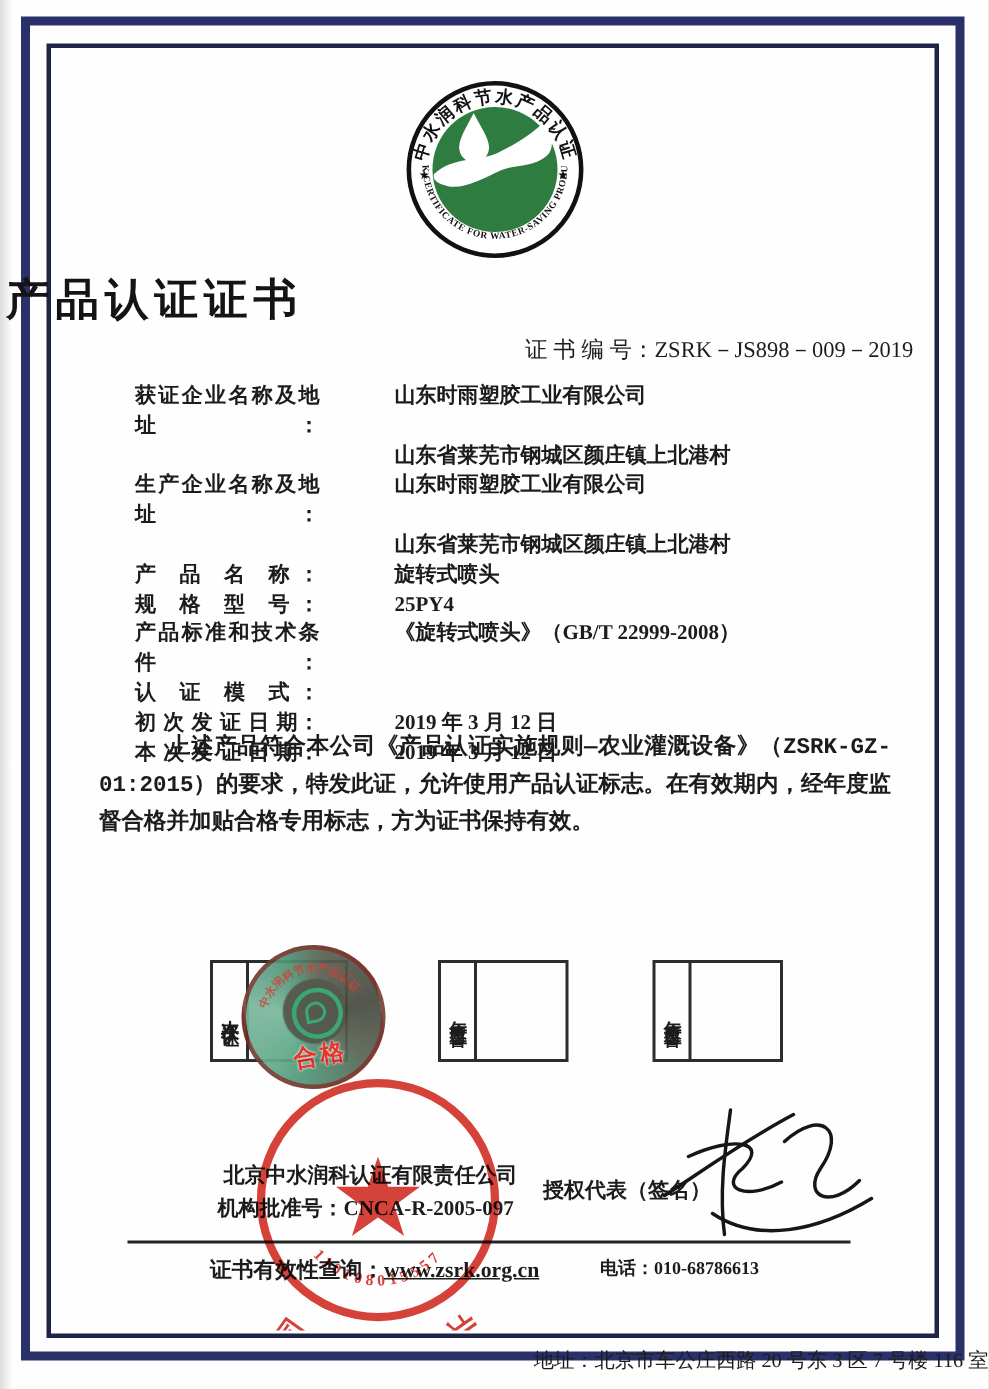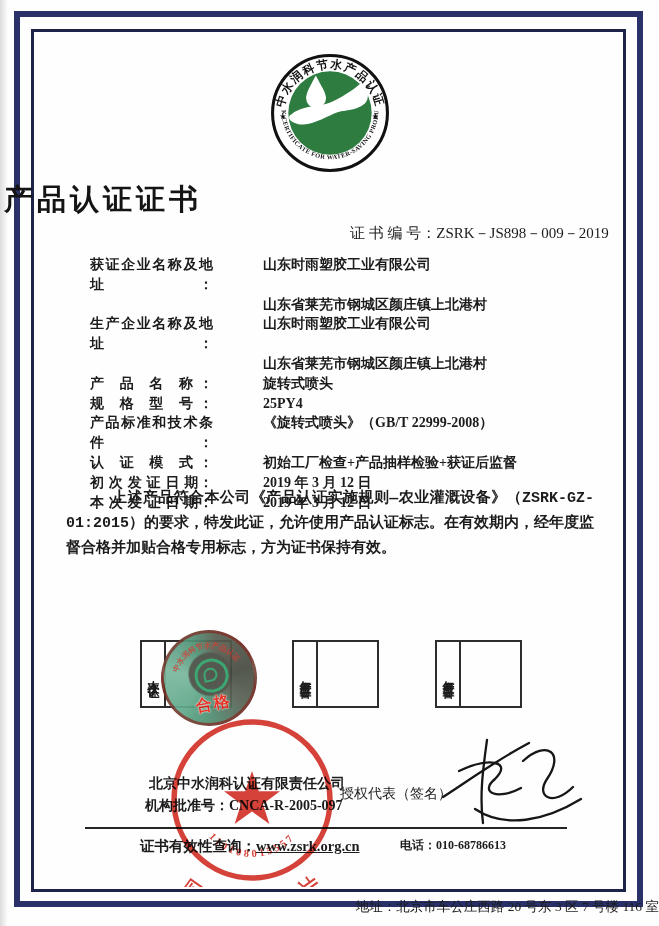--- a/index.html
+++ b/index.html
@@ -65,21 +65,21 @@
     border:2.5px solid #2ea169; border-radius:50% 50% 50% 0;}
   .gs-ok{position:absolute; left:0; right:0; bottom:8px; text-align:center;
     font-family:"Liberation Sans","DejaVu Sans",sans-serif;
     font-size:16px; font-weight:900; color:#e4271c; letter-spacing:2px;
     text-shadow:0 0 2px rgba(255,255,255,.85), 0 0 1px rgba(255,255,255,.9);}
   .gs-arc{position:absolute; left:0; top:0;}
 
   
   .issuer-company{left:149px; top:775px; font-size:14px; font-weight:bold; z-index:2;}
   .issuer-approval{left:145px; top:797px; font-size:14px; font-weight:bold; z-index:2;}
-  .rep-label{left:340px; top:785px; font-size:14px; font-weight:normal;}
+  .rep-label{left:362px; top:785px; font-size:14px; font-weight:bold;}
   .signature{left:433px; top:735px; z-index:4;}
 
   .hline{left:85px; top:827px; width:482px; height:2px; background:#242424; z-index:2;}
   .query{left:140px; top:837px; font-size:14.5px; font-weight:bold; z-index:2;}
   .query .url{text-decoration:underline;}
   .phone{left:400px; top:837px; font-size:12px; font-weight:bold;}
   .address{left:0; top:866px; width:100%; text-align:right; font-size:13.5px; font-weight:normal;margin-top:32px;}
 
   
   .red-seal{left:165px; top:713px; z-index:3; opacity:.88; mix-blend-mode:multiply;}
@@ -140,21 +140,20 @@
     <div class="frow">
       <span class="flabel">规 格 型 号：</span>
       <span class="fval">25PY4</span>
     </div>
     <div class="frow">
       <span class="flabel">产品标准和技术条件：</span>
       <span class="fval">《旋转式喷头》（GB/T 22999-2008）</span>
     </div>
     <div class="frow">
       <span class="flabel">认 证 模 式：</span>
-      <span class="fval">初始工厂检查+产品抽样检验+获证后监督</span>
     </div>
     <div class="frow">
       <span class="flabel">初 次 发 证 日 期：</span>
       <span class="fval">2019 年 3 月 12 日</span>
     </div>
     <div class="frow">
       <span class="flabel">本 次 发 证 日 期：</span>
       <span class="fval">2019 年 3 月 12 日</span>
     </div>
   </div>

